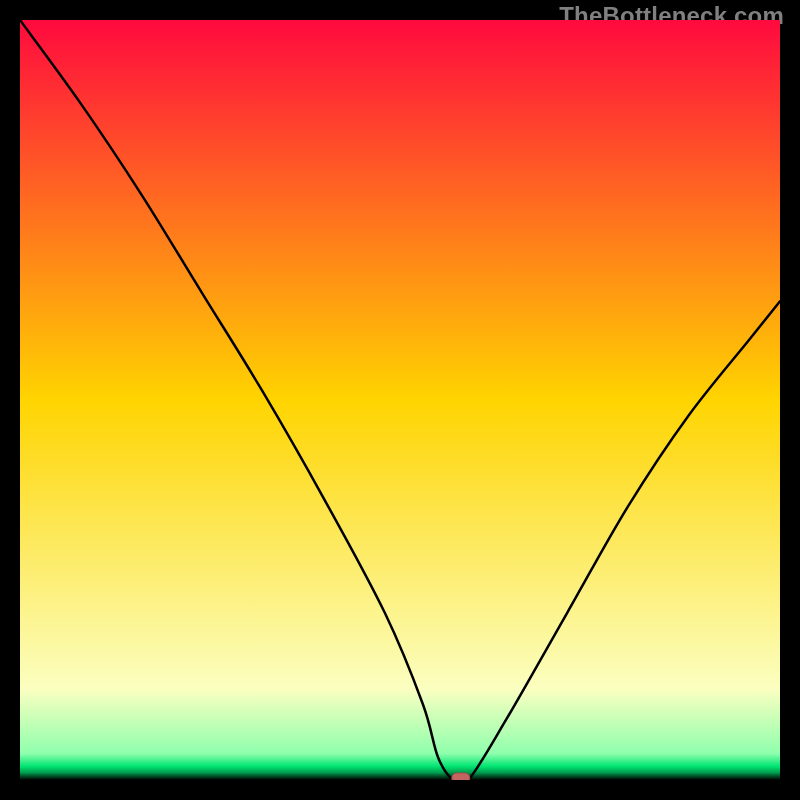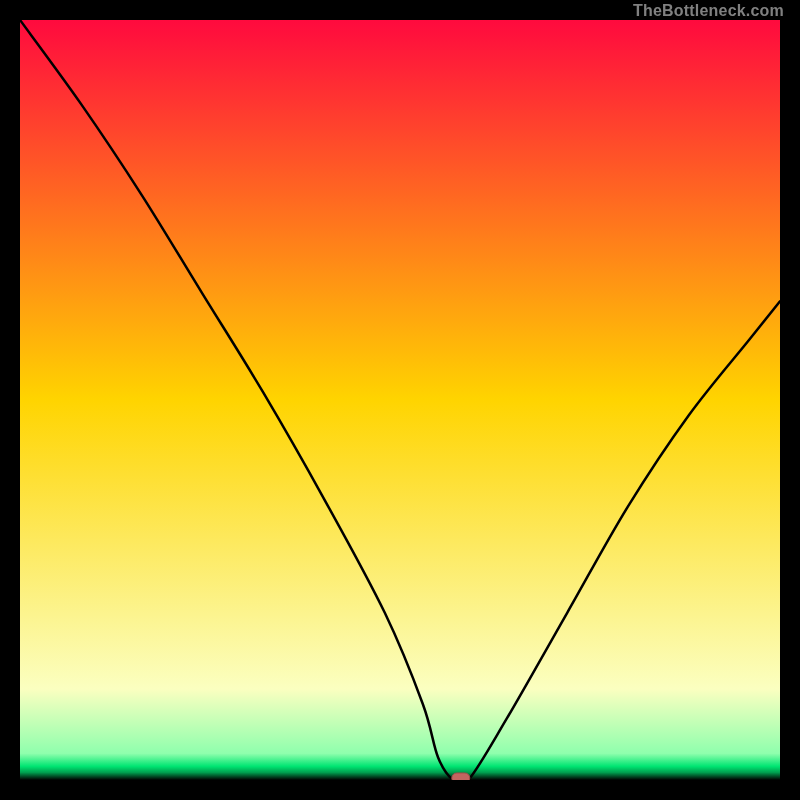--- a/index.html
+++ b/index.html
@@ -13,21 +13,21 @@
 .stage {
   position: relative;
   width: 800px;
   height: 800px;
 }
 .header-label {
   position: absolute;
   top: 2px;
   right: 16px;
   font-family: Arial, Helvetica, sans-serif;
-  font-size: 16px;
+  font-size: 24px;
   font-weight: 600;
   color: #808080;
   letter-spacing: 0.2px;
 }
 .plot {
   position: absolute;
   left: 20px;
   top: 20px;
   width: 760px;
   height: 760px;

